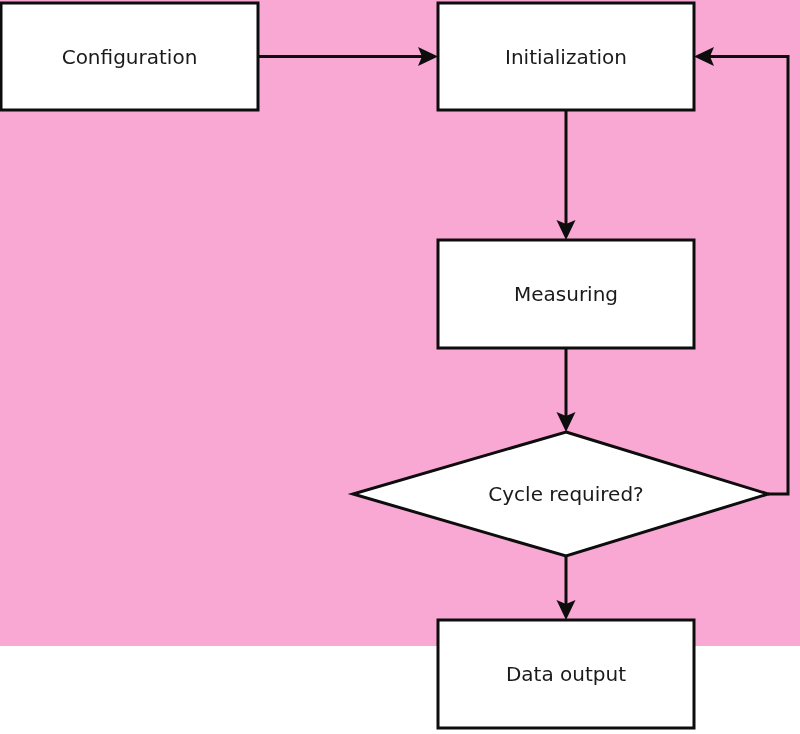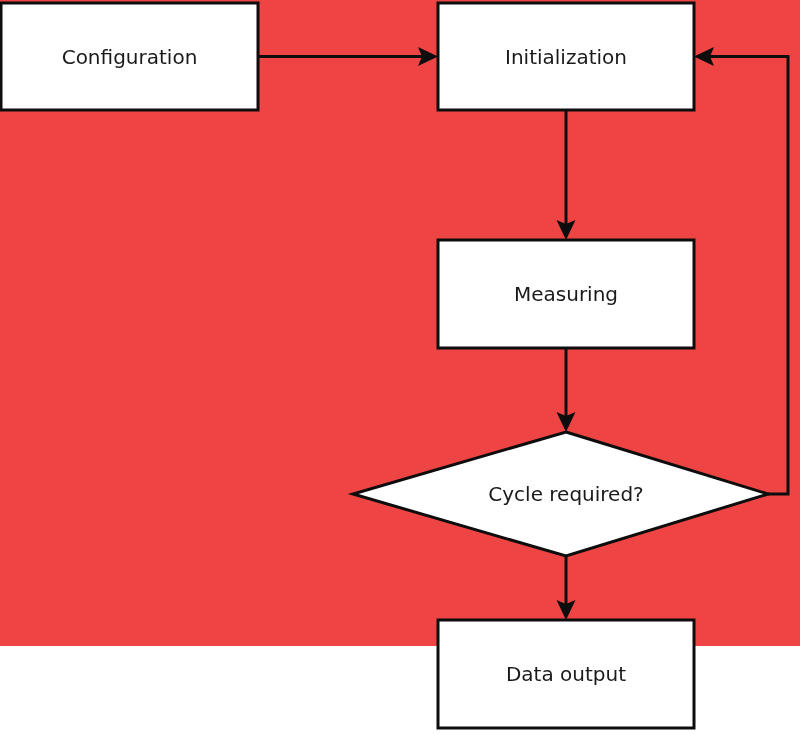--- a/index.html
+++ b/index.html
@@ -10,21 +10,21 @@
   body {
     width: 800px;
     height: 734px;
     font-family: "DejaVu Sans", "Liberation Sans", sans-serif;
     overflow: hidden;
   }
   #flowchart-canvas {
     position: relative;
     width: 800px;
     height: 646px;
-    background: #ef4444;
+    background: #f9a8d4;
   }
   svg.diagram-layer {
     position: absolute;
     left: 0;
     top: 0;
     width: 800px;
     height: 734px;
     display: block;
   }
   .node-shape {

